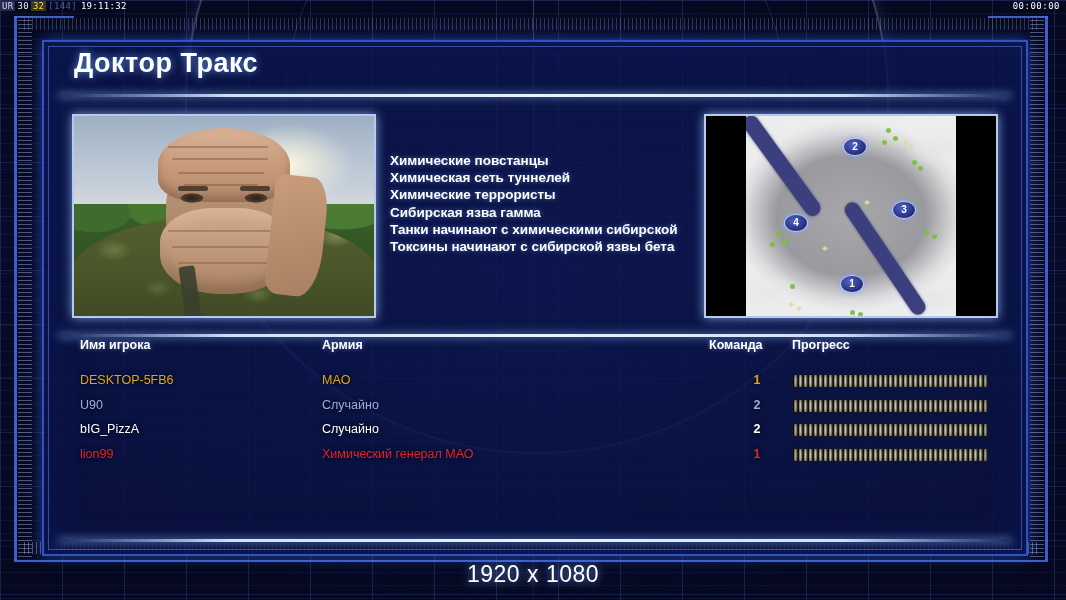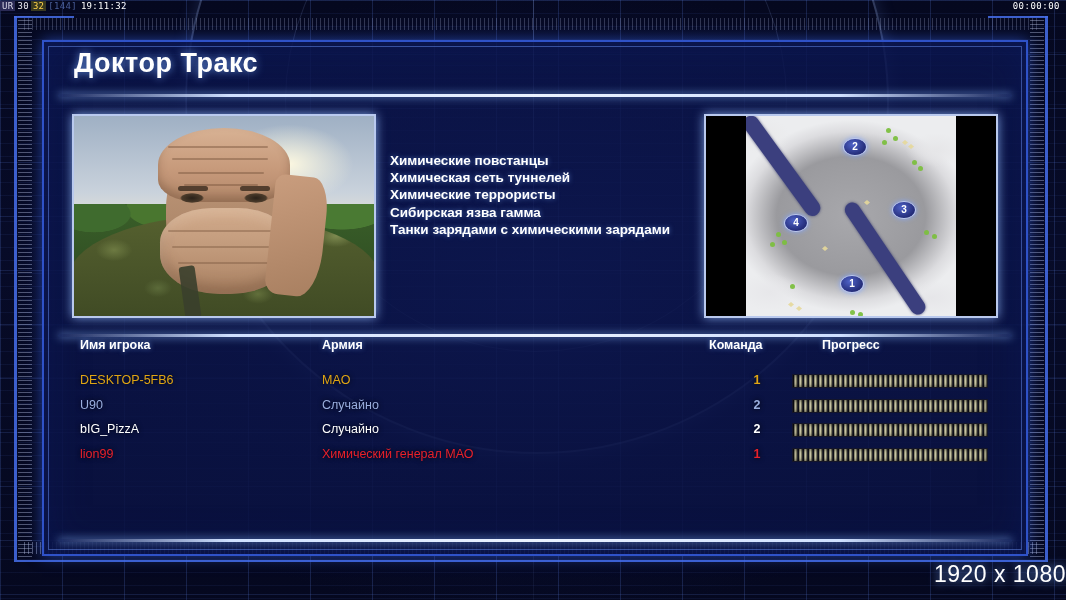--- a/index.html
+++ b/index.html
@@ -161,21 +161,21 @@
   .c-name{left:8px;}
   .c-army{left:250px;}
   .c-team{left:665px;width:40px;text-align:center;font-weight:bold;}
   .c-prog{left:720px;top:6px;width:194px;height:12px;line-height:0;}
   .bar{width:100%;height:12px;border:1px solid #14152a;
     background-image:repeating-linear-gradient(to right,
       #0e0f18 0 1px,#8e8c72 1px 2px,#c8c4a4 2px 3px,#7c7a62 3px 4px,#2a2a2e 4px 5px);
     box-shadow:inset 0 0 4px rgba(0,0,0,0.7);}
 
   
-  #resolution{position:absolute;left:0;right:0;bottom:12px;text-align:right;z-index:30;
+  #resolution{position:absolute;left:0;right:0;bottom:12px;text-align:center;z-index:30;
     color:#ffffff;font-size:23px;letter-spacing:.5px;
     text-shadow:0 0 10px rgba(120,170,255,0.9);}
 </style>
 </head>
 <body>
 
 <div id="bg"></div>
 <div id="grid"></div>
 <div id="grid2"></div>
 <div id="reticle"></div>
@@ -231,21 +231,22 @@
       <div id="scarf"></div>
       <div id="strap"></div>
     </div>
 
     <div id="descWrap">
       <div id="desc">
         <div class="dline">Химические повстанцы</div>
         <div class="dline">Химическая сеть туннелей</div>
         <div class="dline">Химические террористы</div>
         <div class="dline">Сибирская язва гамма</div>
-        <div class="dline">Танки зарядами с химическими зарядами</div>
+        <div class="dline">Танки начинают с химическими сибирской</div>
+        <div class="dline">Токсины начинают с сибирской язвы бета</div>
       </div>
     </div>
 
     <div id="mapWrap">
       <div id="mapImg">
         <div class="river" style="left:-6px;top:6px;width:16px;height:120px;transform:rotate(-36deg);transform-origin:top left;"></div>
         <div class="river" style="left:96px;top:92px;width:15px;height:132px;transform:rotate(-34deg);transform-origin:top left;"></div>
         <div class="tree" style="left:140px;top:12px;"></div>
         <div class="tree" style="left:147px;top:20px;"></div>
         <div class="tree" style="left:136px;top:24px;"></div>
@@ -273,21 +274,21 @@
     </div>
   </div>
 
   <div class="glowline" id="gl2"></div>
 
   <div id="tablearea">
     <div id="thead">
       <div class="th" style="left:8px;">Имя игрока</div>
       <div class="th" style="left:250px;">Армия</div>
       <div class="th" style="left:637px;">Команда</div>
-      <div class="th" style="left:750px;text-align:right;">Прогресс</div>
+      <div class="th" style="left:720px;text-align:right;">Прогресс</div>
     </div>
 
     <div id="rows">
       <div class="row">
         <div class="cell c-name" style="color: rgb(224, 165, 19); text-shadow: rgba(0, 0, 0, 0.9) 0px 0px 5px;">DESKTOP-5FB6</div>
         <div class="cell c-army" style="color: rgb(224, 165, 19); text-shadow: rgba(0, 0, 0, 0.9) 0px 0px 5px;">MAO</div>
         <div class="cell c-team" style="color: rgb(224, 165, 19); text-shadow: rgba(0, 0, 0, 0.9) 0px 0px 5px;">1</div>
         <div class="cell c-prog">
             <div class="bar"></div>
           </div>

